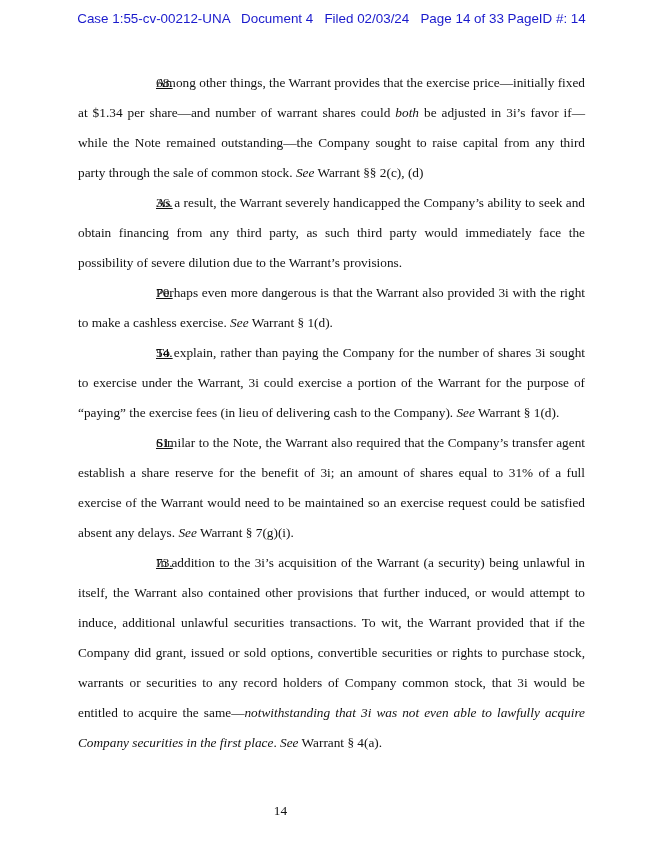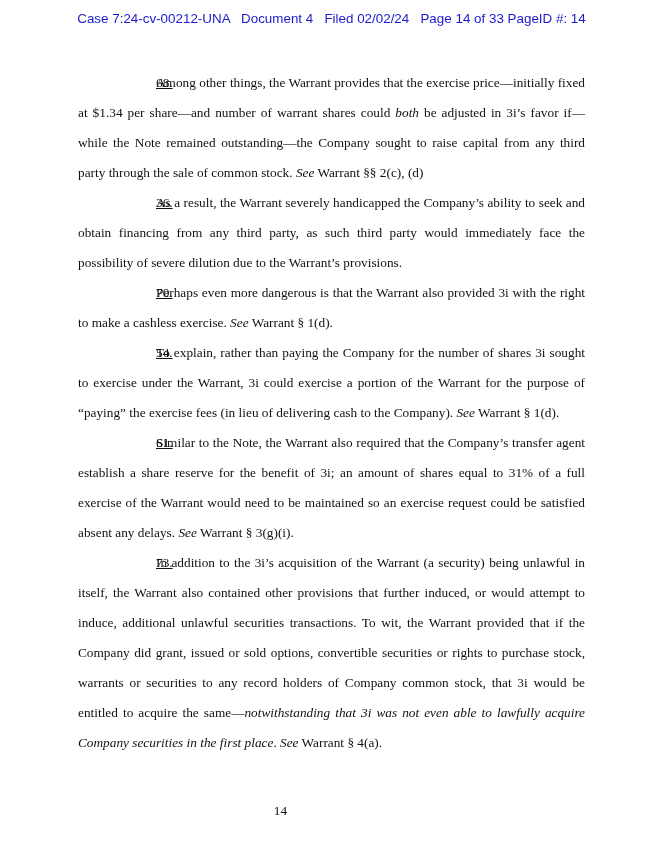--- a/index.html
+++ b/index.html
@@ -51,36 +51,36 @@
       left: 0;
       width: 561px;
       text-align: center;
       font-size: 13.3px;
     }
     i { font-style: italic; margin-top: 34px; }
   </style>
 </head>
 <body>
 
-<div class="header-stamp"><span>Case 7:24-cv-00212-UNA</span>   <span>Document 4</span>   <span>Filed 02/02/24</span>   <span>Page 14 of 33</span> <span>PageID #: 14</span></div>
+<div class="header-stamp"><span>Case 1:55-cv-00212-UNA</span>   <span>Document 4</span>   <span>Filed 02/03/24</span>   <span>Page 14 of 33</span> <span>PageID #: 14</span></div>
 
 <div class="body-text">
   <p class="para">
     <span class="num">68.</span><span>Among other things, the Warrant provides that the exercise price—initially fixed at $1.34 per share—and number of warrant shares could </span><i>both</i><span> be adjusted in 3i’s favor if—while the Note remained outstanding—the Company sought to raise capital from any third party through the sale of common stock.  </span><i>See</i><span> Warrant §§ 2(c), (d)</span>
   </p>
   <p class="para">
     <span class="num">36.</span><span>As a result, the Warrant severely handicapped the Company’s ability to seek and obtain financing from any third party, as such third party would immediately face the possibility of severe dilution due to the Warrant’s provisions.</span>
   </p>
   <p class="para">
     <span class="num">70.</span><span>Perhaps even more dangerous is that the Warrant also provided 3i with the right to make a cashless exercise.  </span><i>See</i><span> Warrant § 1(d).</span>
   </p>
   <p class="para">
     <span class="num">54.</span><span>To explain, rather than paying the Company for the number of shares 3i sought to exercise under the Warrant, 3i could exercise a portion of the Warrant for the purpose of “paying” the exercise fees (in lieu of delivering cash to the Company).  </span><i>See</i><span> Warrant § 1(d).</span>
   </p>
   <p class="para">
-    <span class="num">61.</span><span>Similar to the Note, the Warrant also required that the Company’s transfer agent establish a share reserve for the benefit of 3i; an amount of shares equal to 31% of a full exercise of the Warrant would need to be maintained so an exercise request could be satisfied absent any delays.  </span><i>See</i><span> Warrant § 3(g)(i).</span>
+    <span class="num">61.</span><span>Similar to the Note, the Warrant also required that the Company’s transfer agent establish a share reserve for the benefit of 3i; an amount of shares equal to 31% of a full exercise of the Warrant would need to be maintained so an exercise request could be satisfied absent any delays.  </span><i>See</i><span> Warrant § 7(g)(i).</span>
   </p>
   <p class="para">
     <span class="num">73.</span><span>In addition to the 3i’s acquisition of the Warrant (a security) being unlawful in itself, the Warrant also contained other provisions that further induced, or would attempt to induce, additional unlawful securities transactions.  To wit, the Warrant provided that if the Company did grant, issued or sold options, convertible securities or rights to purchase stock, warrants or securities to any record holders of Company common stock, that 3i would be entitled to acquire the same—</span><i>notwithstanding that 3i was not even able to lawfully acquire Company securities in the first place</i><span>.  </span><i>See</i><span> Warrant § 4(a).</span>
   </p>
 </div>
 
 <div class="page-number">14</div>
 
 </body></html>

